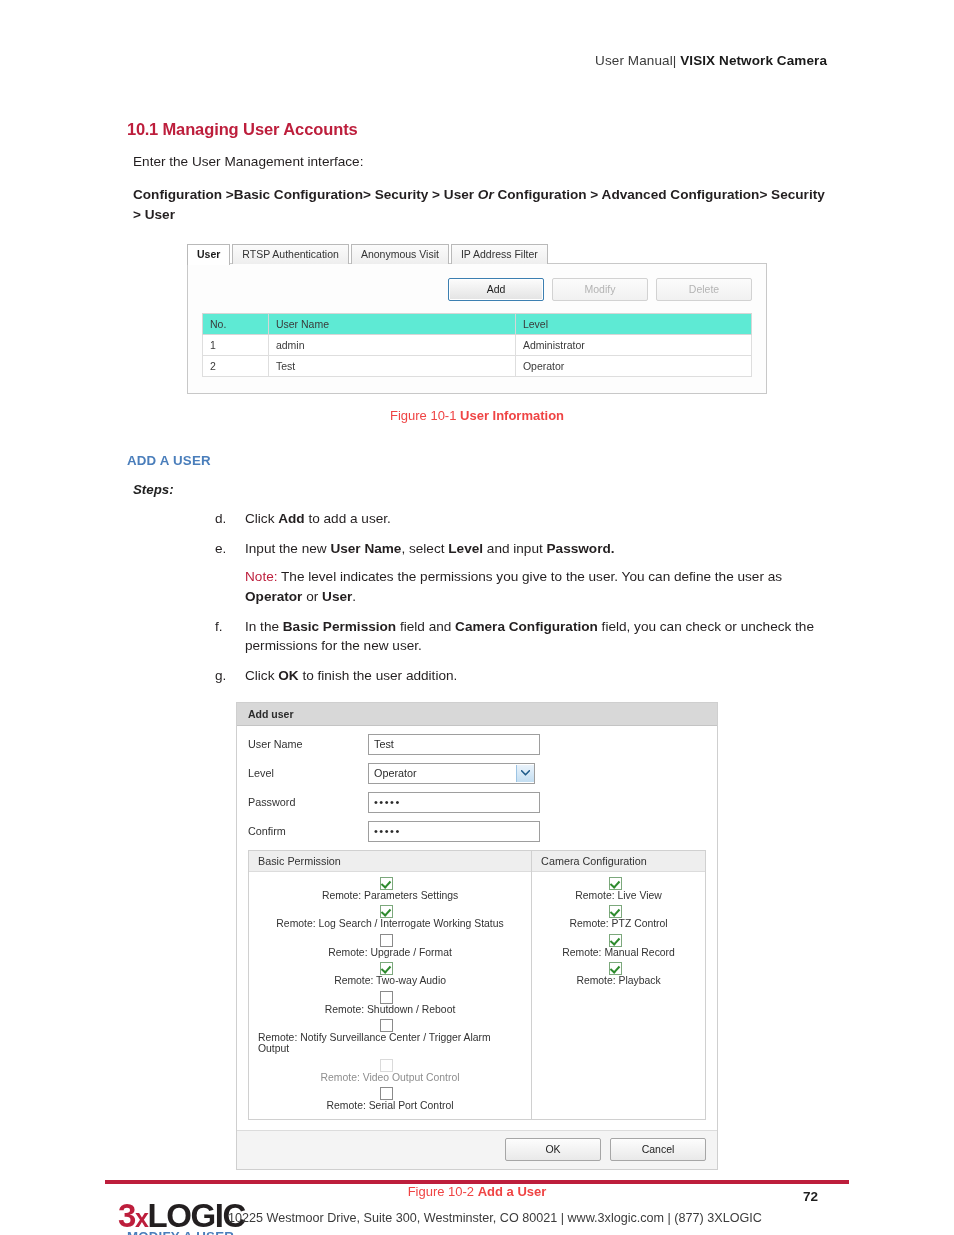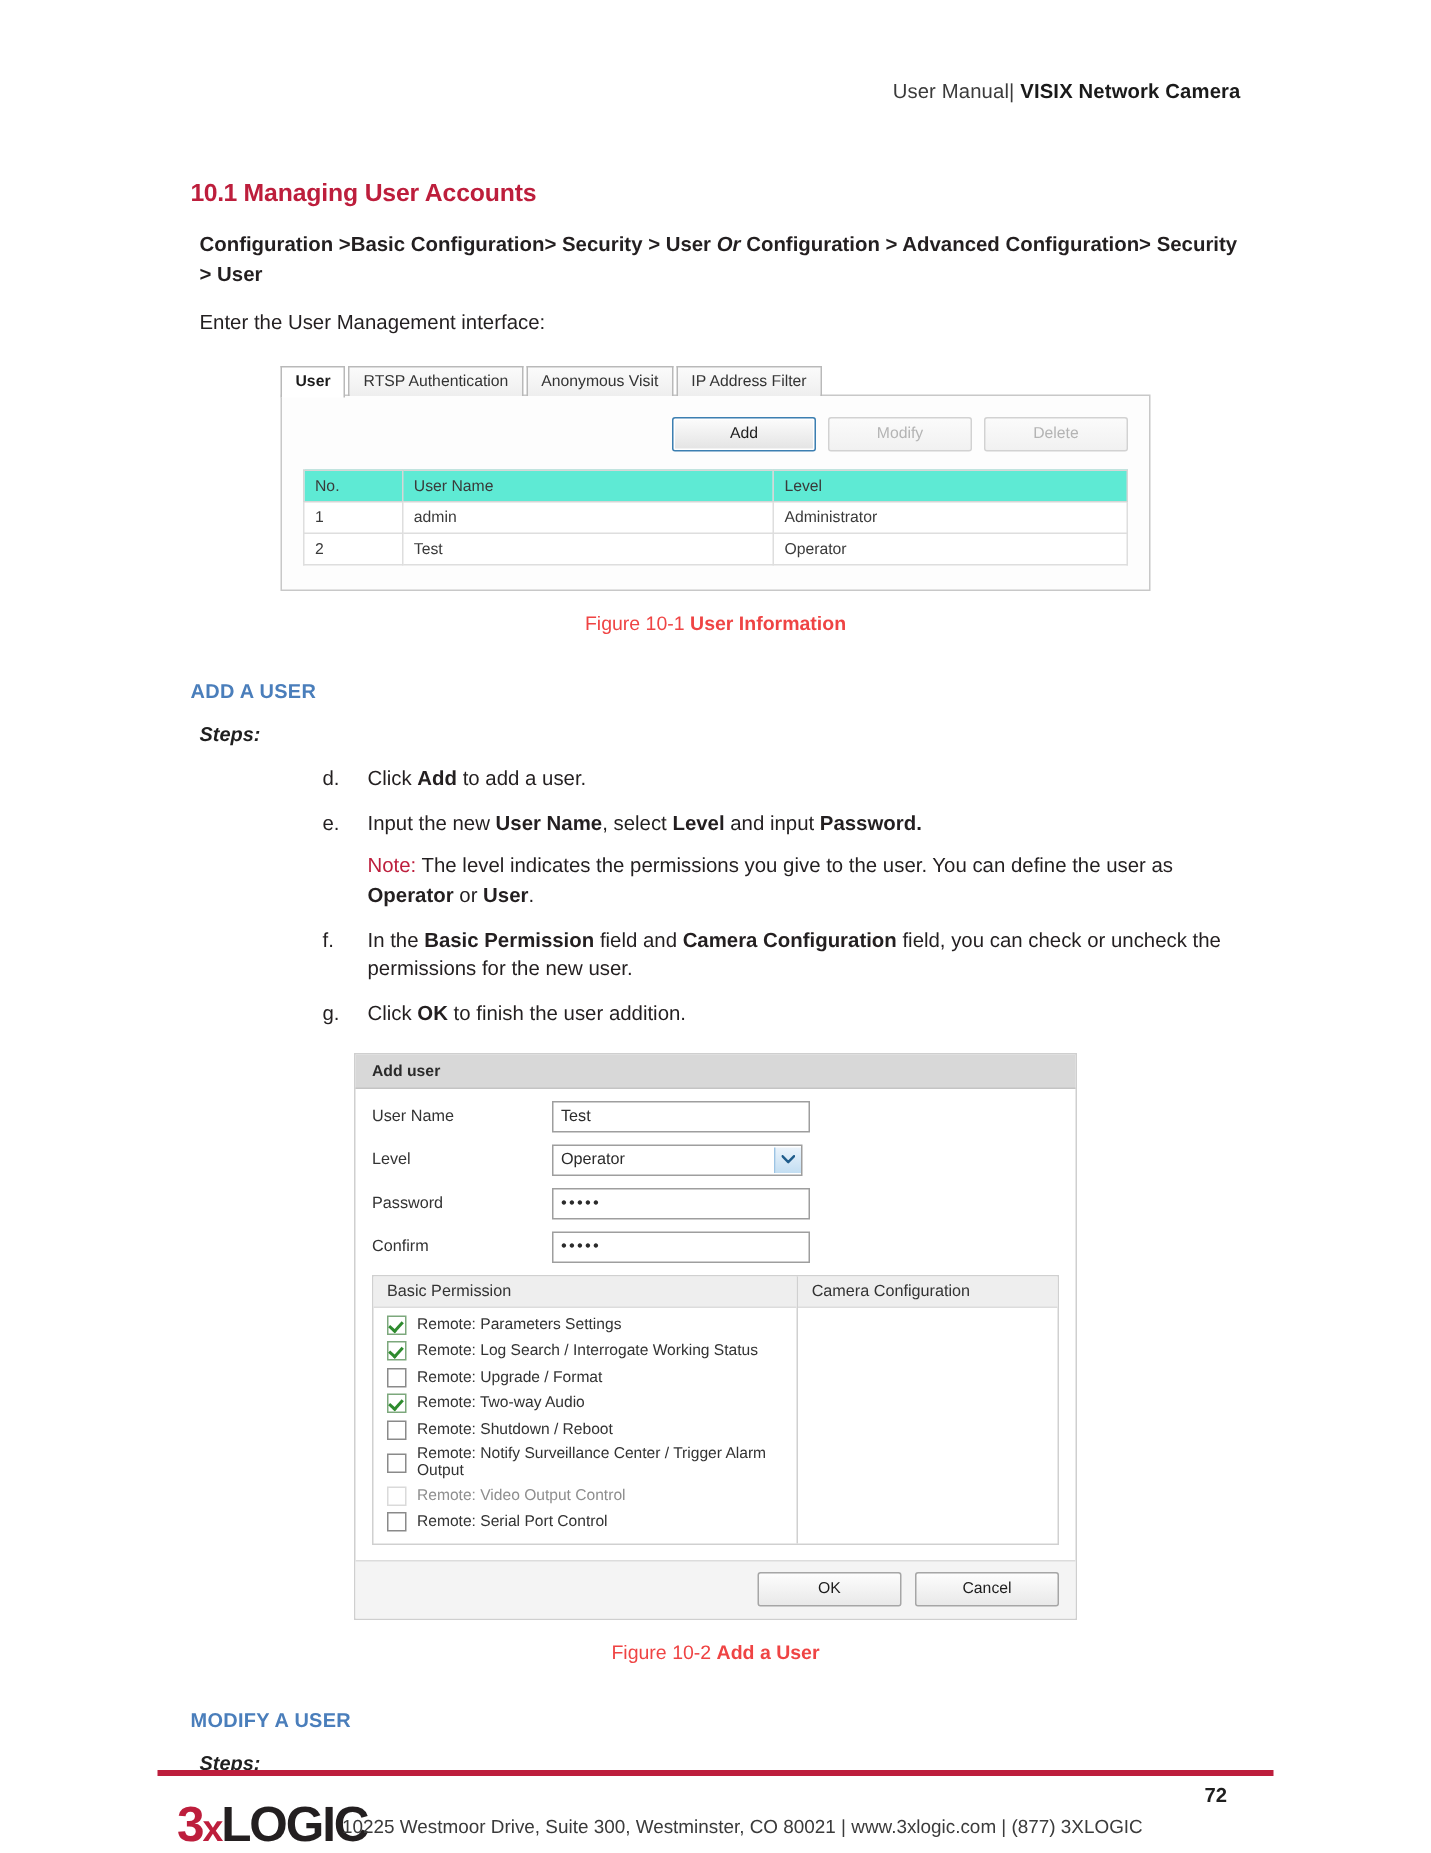--- a/index.html
+++ b/index.html
@@ -298,20 +298,21 @@
     font-size: 10.8px;
     color: #333;
   }
   .perm-list { padding: 5px 9px 8px 9px; }
   .perm-item {
     display: flex;
     align-items: center;
     margin-bottom: 4.5px;
     font-size: 10.4px;
     color: #333;
+    flex-direction: column;
   }
   .perm-item:last-child { margin-bottom: 0; }
   .cbox {
     width: 11px;
     height: 11px;
     border: 1px solid #8a8a8a;
     background: #ffffff;
     margin-right: 7px;
     flex: none;
     position: relative;
@@ -389,23 +390,23 @@
 </div>
 
 <div class="content">
 
 
   <h2 class="section">
     <span class="num">10.1</span>
     <span>Managing User Accounts</span>
   </h2>
 
+  <p class="body">Enter the User Management interface:</p>
+
   <p class="body path"><span>Configuration &gt;Basic Configuration&gt; Security &gt; User </span><span class="or">Or</span><span> Configuration &gt; Advanced Configuration&gt; Security &gt; User</span></p>
-
-  <p class="body">Enter the User Management interface:</p>
 
 
   <div class="fig1-wrap">
     <div class="shot1">
 
       <div class="tabbar">
         <div class="tab active">User</div>
         <div class="tab">RTSP Authentication</div>
         <div class="tab">Anonymous Visit</div>
         <div class="tab">IP Address Filter</div>
@@ -544,20 +545,38 @@
               </div>
               <div class="perm-item">
                 <span class="cbox"></span>
                 <span>Remote: Serial Port Control</span>
               </div>
             </div>
           </div>
 
           <div class="perm-col-right">
             <div class="perm-head">Camera Configuration</div>
+            <div class="perm-list">
+              <div class="perm-item">
+                <span class="cbox checked"></span>
+                <span>Remote: Live View</span>
+              </div>
+              <div class="perm-item">
+                <span class="cbox checked"></span>
+                <span>Remote: PTZ Control</span>
+              </div>
+              <div class="perm-item">
+                <span class="cbox checked"></span>
+                <span>Remote: Manual Record</span>
+              </div>
+              <div class="perm-item">
+                <span class="cbox checked"></span>
+                <span>Remote: Playback</span>
+              </div>
+            </div>
           </div>
         </div>
       </div>
 
       <div class="dlg-footer">
         <div class="winbtn">OK</div>
         <div class="winbtn">Cancel</div>
       </div>
     </div>
   </div>

